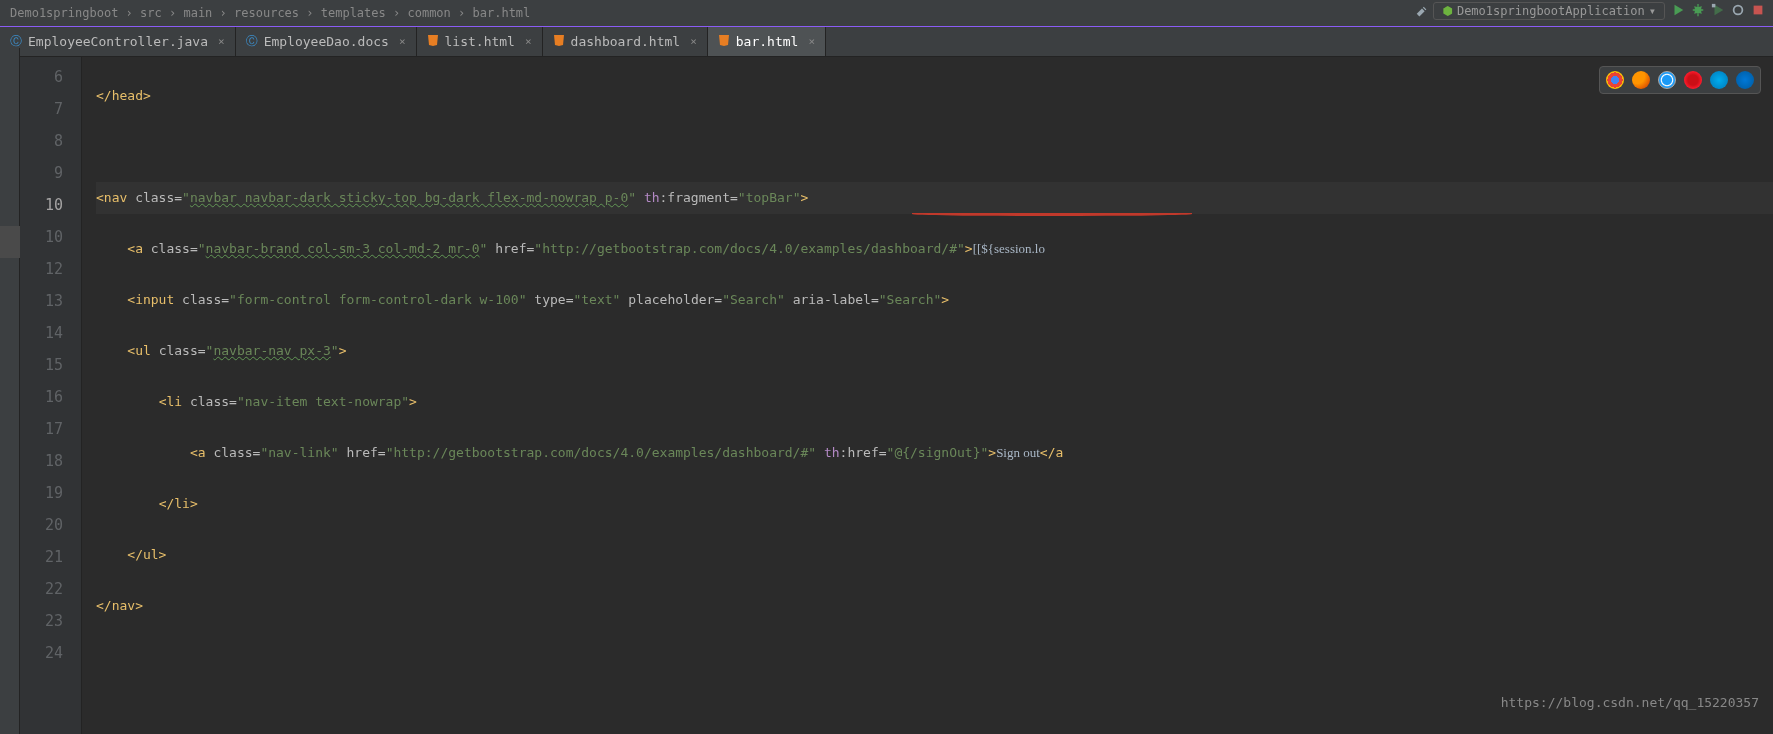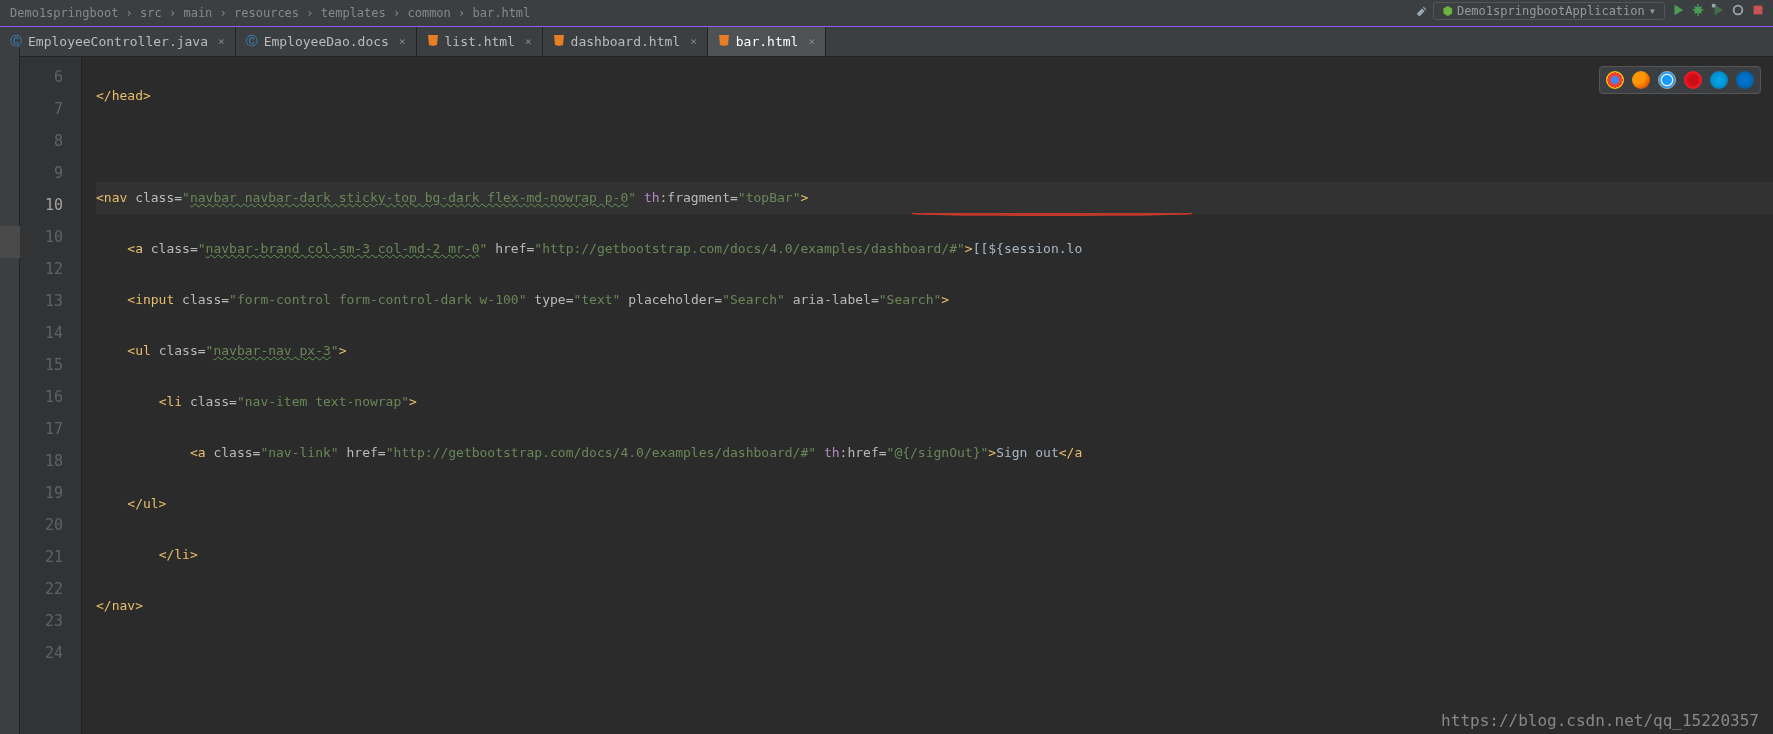--- a/index.html
+++ b/index.html
@@ -87,21 +87,21 @@
       font-size: 13px;
       position: relative;
     }
     .code-line.current-line {
       background: #323232;
     }
     .tok-tag { color: #e8bf6a; }
     .tok-attr { color: #bababa; }
     .tok-str { color: #6a8759; }
     .tok-comm { color: #808080; }
-    .tok-text { color: #a9b7c6; }
+    .tok-text { color: #a9b7c6; font-family: Liberation Serif, serif; }
     .wavy-green {
       text-decoration: underline wavy #629755;
       text-decoration-thickness: 1px;
     }
     .red-underline {
       position: absolute;
       height: 4px;
       border-bottom: 3px solid #c1392b;
       border-radius: 0 0 50% 50%;
     }
@@ -159,23 +159,23 @@
     .caret-line-highlight {
       position: absolute;
       left: 0;
       top: 178px;
       width: 20px;
       height: 32px;
       background: #4a4a4a;
     }
     .watermark {
       position: absolute;
-      bottom: 4px;
+      bottom: 24px;
       right: 14px;
-      font-size: 16px;
+      font-size: 13px;
       color: #888;
     }
     .wl-icon { width:12px; height:12px; display:inline-block; }
   </style>
 </head>
 <body>
 
 <div class="breadcrumb-bar">
   <span class="crumb">Demo1springboot</span>
   <span>&nbsp;›&nbsp;</span>
@@ -294,22 +294,22 @@
   <div class="fold-col"></div>
   <div class="code-col">
 <div class="code-line"><span class="tok-tag">&lt;/head&gt;</span></div>
 <div class="code-line"></div>
 <div class="code-line current-line"><span class="tok-tag">&lt;nav </span><span class="tok-attr">class=</span><span class="tok-str">"</span><span class="tok-str wavy-green">navbar navbar-dark sticky-top bg-dark flex-md-nowrap p-0</span><span class="tok-str">"</span> <span style="color:#b389c5">th</span><span class="tok-attr">:fragment=</span><span class="tok-str">"</span><span class="tok-str">topBar</span><span class="tok-str">"</span><span class="tok-tag">&gt;</span><div class="red-underline" style="left:816px;width:280px;bottom:-2px;"></div></div>
 <div class="code-line">    <span class="tok-tag">&lt;a </span><span class="tok-attr">class=</span><span class="tok-str">"</span><span class="tok-str wavy-green">navbar-brand col-sm-3 col-md-2 mr-0</span><span class="tok-str">"</span> <span class="tok-attr">href=</span><span class="tok-str">"</span><span class="tok-str">http://getbootstrap.com/docs/4.0/examples/dashboard/#</span><span class="tok-str">"</span><span class="tok-tag">&gt;</span><span class="tok-text">[[${session.lo</span></div>
 <div class="code-line">    <span class="tok-tag">&lt;input </span><span class="tok-attr">class=</span><span class="tok-str">"</span><span class="tok-str">form-control form-control-dark w-100</span><span class="tok-str">"</span> <span class="tok-attr">type=</span><span class="tok-str">"</span><span class="tok-str">text</span><span class="tok-str">"</span> <span class="tok-attr">placeholder=</span><span class="tok-str">"</span><span class="tok-str">Search</span><span class="tok-str">"</span> <span class="tok-attr">aria-label=</span><span class="tok-str">"</span><span class="tok-str">Search</span><span class="tok-str">"</span><span class="tok-tag">&gt;</span></div>
 <div class="code-line">    <span class="tok-tag">&lt;ul </span><span class="tok-attr">class=</span><span class="tok-str">"</span><span class="tok-str wavy-green">navbar-nav px-3</span><span class="tok-str">"</span><span class="tok-tag">&gt;</span></div>
 <div class="code-line">        <span class="tok-tag">&lt;li </span><span class="tok-attr">class=</span><span class="tok-str">"</span><span class="tok-str">nav-item text-nowrap</span><span class="tok-str">"</span><span class="tok-tag">&gt;</span></div>
 <div class="code-line">            <span class="tok-tag">&lt;a </span><span class="tok-attr">class=</span><span class="tok-str">"</span><span class="tok-str">nav-link</span><span class="tok-str">"</span> <span class="tok-attr">href=</span><span class="tok-str">"</span><span class="tok-str">http://getbootstrap.com/docs/4.0/examples/dashboard/#</span><span class="tok-str">"</span> <span style="color:#b389c5">th</span><span class="tok-attr">:href=</span><span class="tok-str">"</span><span class="tok-str">@{/signOut}</span><span class="tok-str">"</span><span class="tok-tag">&gt;</span><span class="tok-text">Sign out</span><span class="tok-tag">&lt;/a</span></div>
+<div class="code-line">        <span class="tok-tag">&lt;/li&gt;</span></div>
 <div class="code-line">    <span class="tok-tag">&lt;/ul&gt;</span></div>
-<div class="code-line">        <span class="tok-tag">&lt;/li&gt;</span></div>
 <div class="code-line"><span class="tok-tag">&lt;/nav&gt;</span></div>
 
 
 
 
 
 
   </div>
 </div>
 

